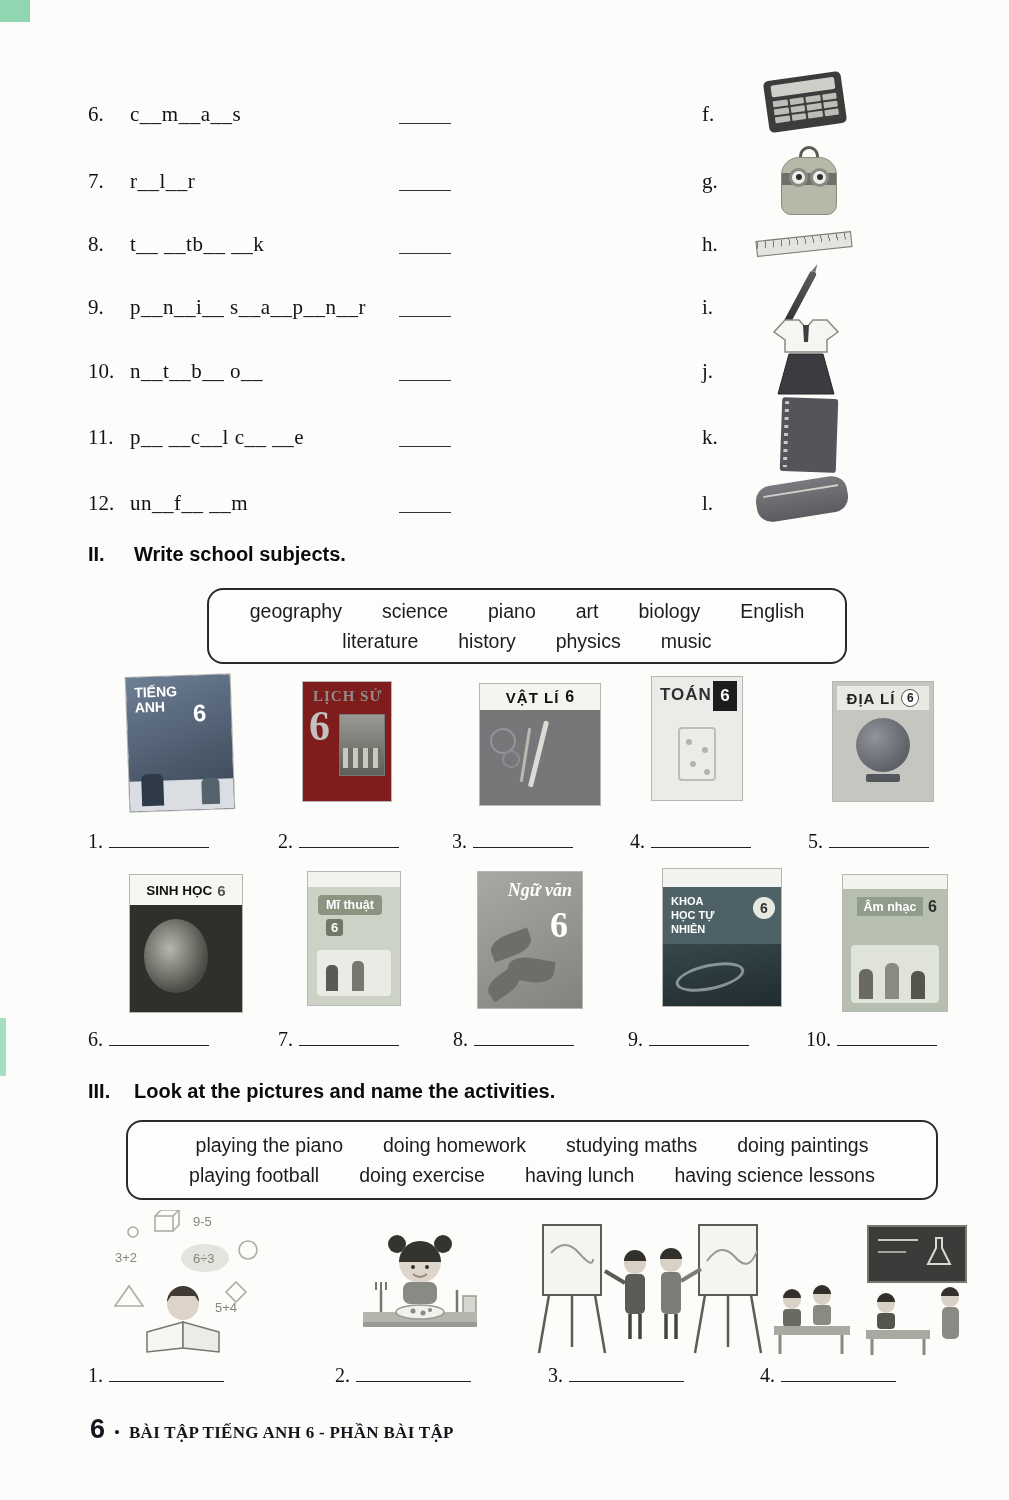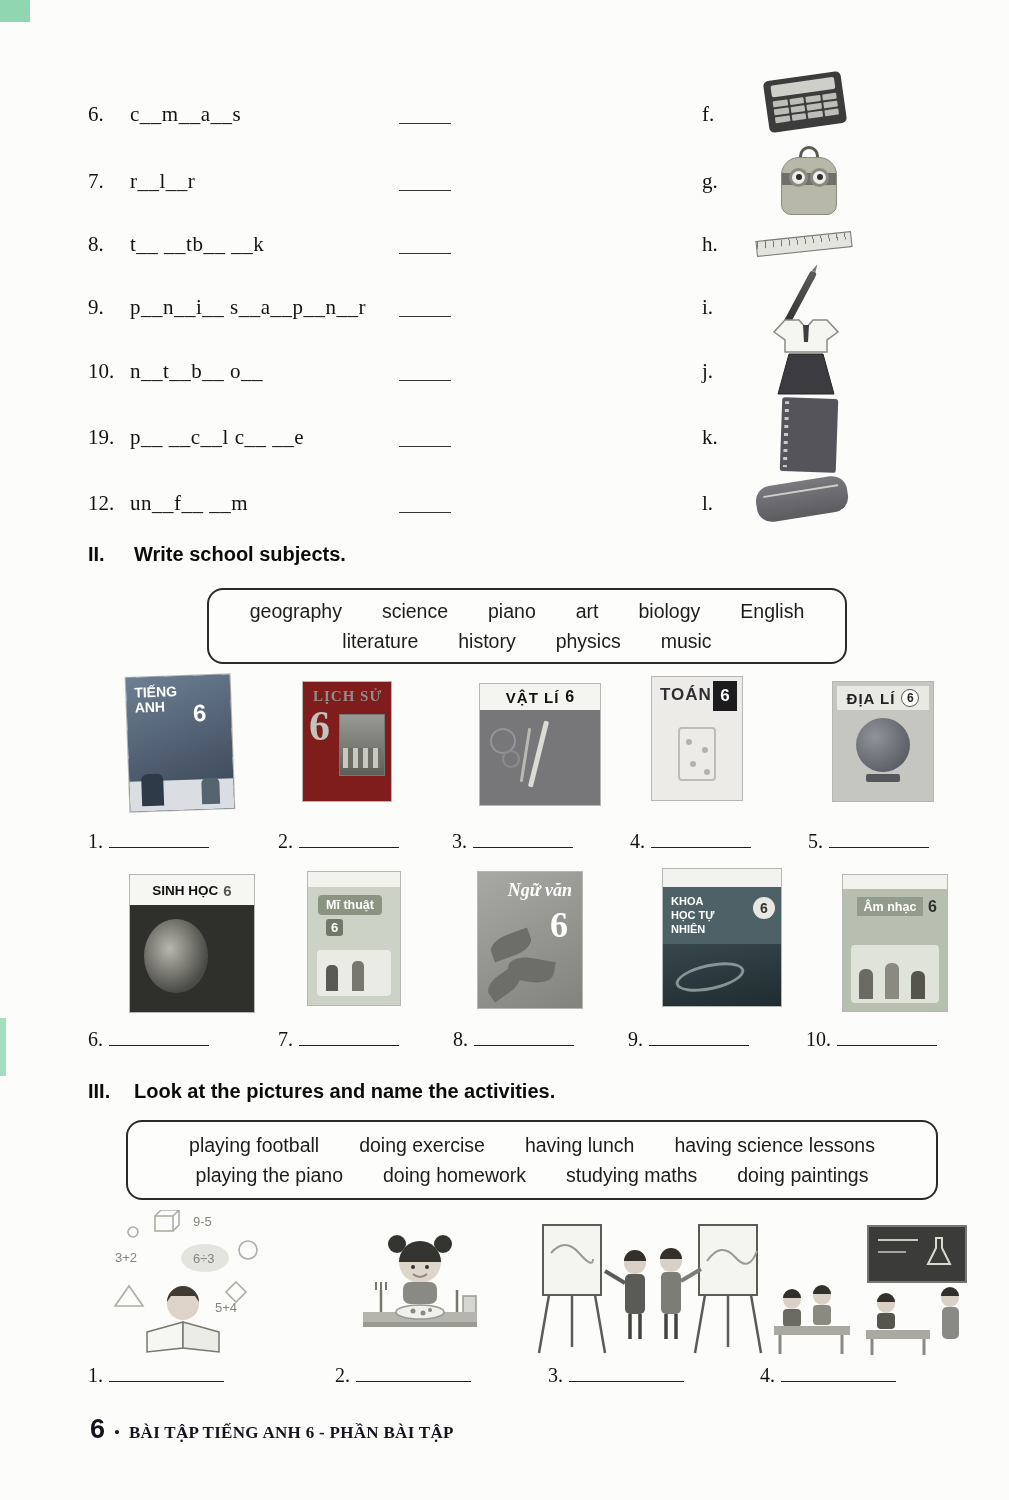--- a/index.html
+++ b/index.html
@@ -64,21 +64,21 @@
 .c4 .t{position:absolute;top:8px;left:8px;font-weight:bold;font-size:17px;color:#2f2f33;letter-spacing:1px}
 .c4 .gbox{position:absolute;top:4px;right:5px;width:24px;height:30px;background:#1c1c1e;color:#fff;font-weight:bold;font-size:17px;display:flex;align-items:center;justify-content:center}
 .c4 .art{position:absolute;left:26px;top:50px;width:38px;height:54px;border:2px solid #bdbdb6;border-radius:4px}
 .c4 .dot{position:absolute;width:6px;height:6px;border-radius:50%;background:#b3b3ac}
 .c5{left:833px;top:682px;width:100px;height:119px;background:#c6c6c0}
 .c5 .band{position:absolute;top:4px;left:4px;right:4px;height:24px;background:#e9e9e4;display:flex;align-items:center;justify-content:center;gap:6px}
 .c5 .t{font-weight:bold;font-size:15px;color:#222;letter-spacing:1px}
 .c5 .g{width:18px;height:18px;border-radius:50%;background:#fff;border:1.5px solid #555;font-size:12px;font-weight:bold;display:flex;align-items:center;justify-content:center;color:#222}
 .c5 .globe{position:absolute;left:50%;transform:translateX(-50%);top:36px;width:54px;height:54px;border-radius:50%;background:radial-gradient(circle at 35% 35%,#90949a,#4a4e54)}
 .c5 .stand{position:absolute;left:50%;transform:translateX(-50%);top:92px;width:34px;height:8px;background:#54575b;border-radius:2px}
-.c6{left:130px;top:875px;width:124px;height:137px;background:#2f2f2b}
+.c6{left:130px;top:875px;width:112px;height:137px;background:#2f2f2b}
 .c6 .band{position:absolute;top:0;left:0;right:0;height:30px;background:#f6f6f2;display:flex;align-items:center;justify-content:center;gap:5px}
 .c6 .t{font-weight:bold;font-size:13.5px;color:#111}
 .c6 .g{font-weight:bold;font-size:15px;color:#555}
 .c6 .glow{position:absolute;left:14px;top:44px;width:64px;height:74px;background:radial-gradient(ellipse at 40% 40%,#cfcfc6,#50504a 70%);border-radius:50%;opacity:.85}
 .c7{left:308px;top:872px;width:92px;height:133px;background:#cdd2c6}
 .c7 .band{position:absolute;top:0;left:0;right:0;height:15px;background:#f2f2ee}
 .c7 .label{position:absolute;top:23px;left:10px;width:64px;height:20px;background:#8b9480;border-radius:4px;color:#fff;font-weight:bold;font-size:12.5px;display:flex;align-items:center;justify-content:center}
 .c7 .g{position:absolute;top:47px;left:18px;font-weight:bold;font-size:13px;color:#fff;background:#6f7a66;width:17px;height:17px;border-radius:3px;display:flex;align-items:center;justify-content:center}
 .c7 .kids{position:absolute;bottom:9px;left:9px;right:9px;height:46px;background:#e9ebe4;border-radius:4px}
 .c7 .k1{position:absolute;bottom:14px;left:18px;width:12px;height:26px;background:#5a5a54;border-radius:5px 5px 0 0}
@@ -149,21 +149,21 @@
     <span class="dash"></span>
     <span class="letter">i.</span>
   </div>
   <div class="ex-row" style="top:359px">
     <span class="num">10.</span>
     <span class="word">n__t__b__ o__</span>
     <span class="dash"></span>
     <span class="letter">j.</span>
   </div>
   <div class="ex-row" style="top:425px">
-    <span class="num">19.</span>
+    <span class="num">11.</span>
     <span class="word">p__ __c__l c__ __e</span>
     <span class="dash"></span>
     <span class="letter">k.</span>
   </div>
   <div class="ex-row" style="top:491px">
     <span class="num">12.</span>
     <span class="word">un__f__ __m</span>
     <span class="dash"></span>
     <span class="letter">l.</span>
   </div>
@@ -341,30 +341,30 @@
     <span>10.</span><span class="bline"></span>
   </div>
 
   <div class="sec-head" style="top:1080px">
     <span class="sn">III.</span>
     <span>Look at the pictures and name the activities.</span>
   </div>
 
   <div class="wordbox" style="left:126px;top:1120px;width:812px;height:80px">
     <div class="wline">
+      <span>playing the piano</span>
+      <span>doing homework</span>
+      <span>studying maths</span>
+      <span>doing paintings</span>
+    </div>
+    <div class="wline">
       <span>playing football</span>
       <span>doing exercise</span>
       <span>having lunch</span>
       <span>having science lessons</span>
-    </div>
-    <div class="wline">
-      <span>playing the piano</span>
-      <span>doing homework</span>
-      <span>studying maths</span>
-      <span>doing paintings</span>
     </div>
   </div>
 
   <svg class="act" style="left:105px;top:1210px" width="160" height="144" viewBox="0 0 160 144">
     <g fill="none" stroke="#adada5" stroke-width="1.6">
       <rect x="50" y="6" width="18" height="15"></rect>
         <path d="M50 6 L56 0 L74 0 L68 6 M74 0 L74 15 L68 21"></path>
       <circle cx="143" cy="40" r="9"></circle>
       <path d="M131 72 L141 82 L131 92 L121 82 Z"></path>
       <path d="M10 96 L24 76 L38 96 Z"></path>

